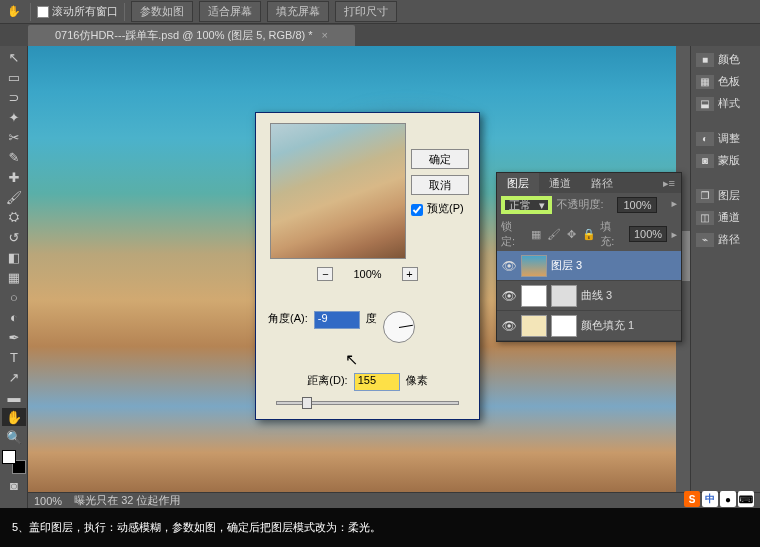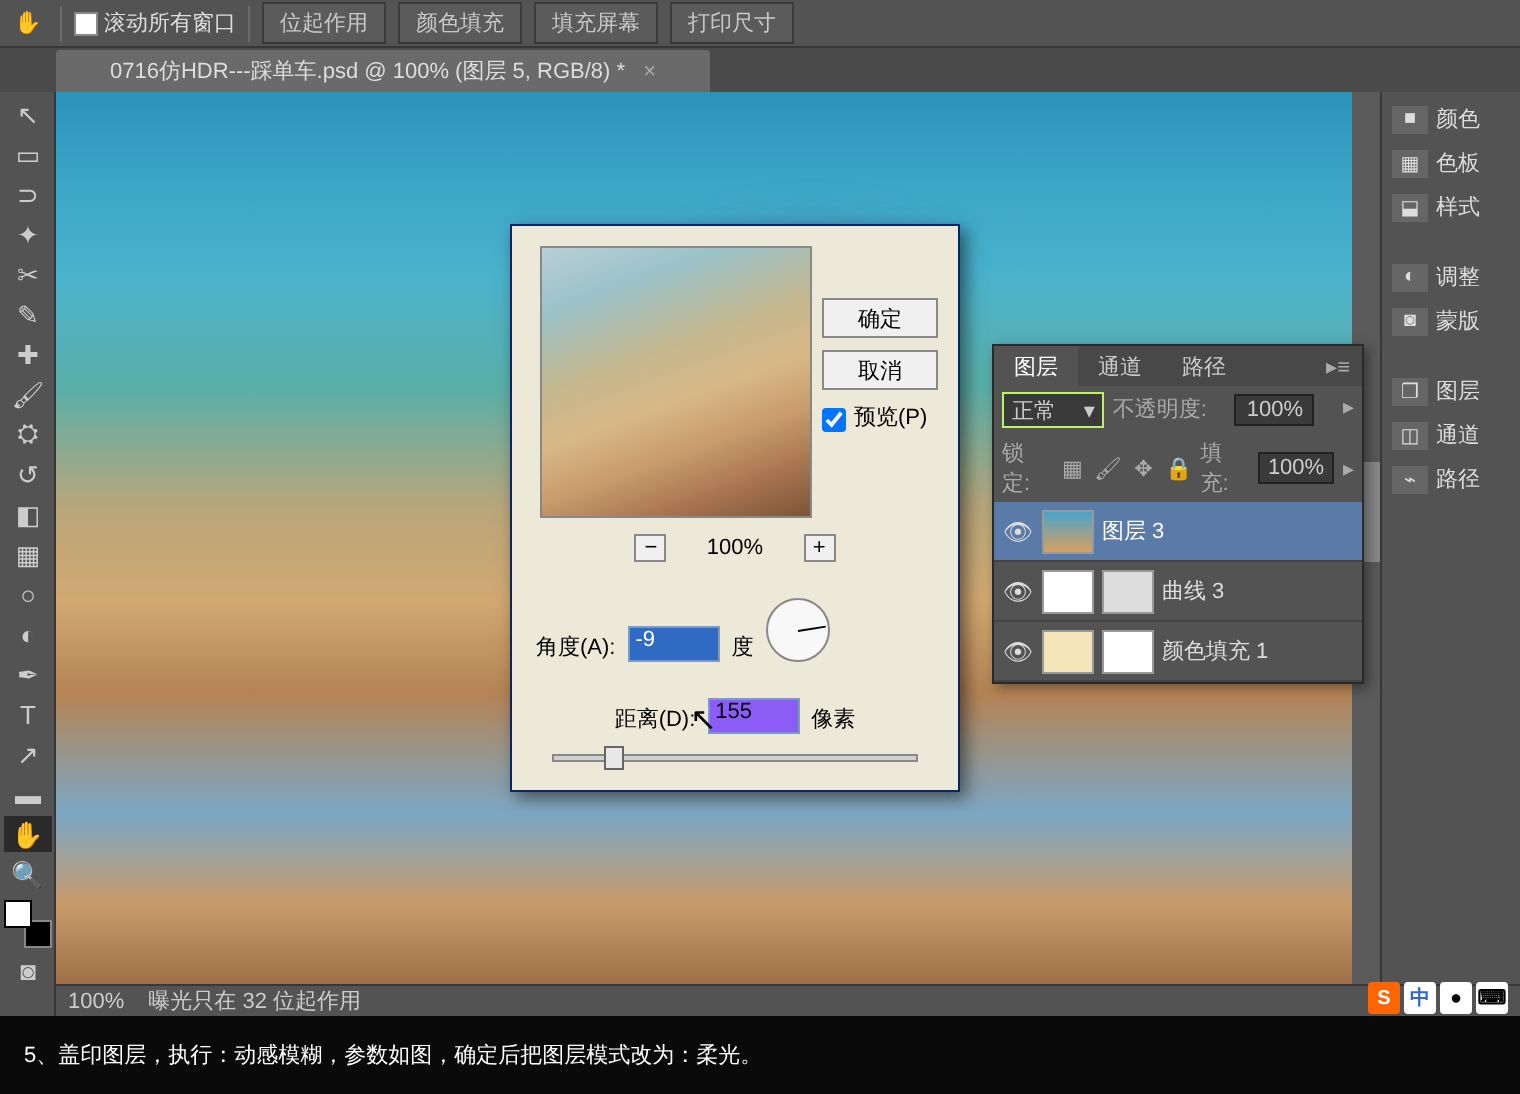--- a/index.html
+++ b/index.html
@@ -33,41 +33,41 @@
 .wm{width:16px;height:16px;border-radius:2px;display:flex;align-items:center;justify-content:center;font-size:10px;font-weight:bold}
 
 
 .dialog{position:absolute;top:112px;left:255px;width:225px;background:#ece9d8;border:1px solid #0a246a;box-shadow:3px 3px 8px rgba(0,0,0,.5);z-index:10}
 .dlg-title{height:24px;background:linear-gradient(#3b77dd,#2a5fc5);color:#fff;display:flex;align-items:center;padding:0 4px 0 8px;font-weight:bold;font-size:12px}
 .dlg-close{margin-left:auto;width:18px;height:18px;background:#e84c3d;color:#fff;display:flex;align-items:center;justify-content:center;border:1px solid #a03020;font-weight:bold}
 .dlg-body{padding:10px 12px 14px;display:flex;flex-direction:column;gap:6px}
 .preview-box{width:136px;height:136px;border:1px solid #888;background:linear-gradient(160deg,#b9cfd6 0%,#9bc2c9 18%,#c5b78d 40%,#d8b887 55%,#c99b6d 70%,#a87450 85%,#7d5538 100%);margin-left:2px}
 .zoom-row{display:flex;align-items:center;justify-content:center;gap:20px;margin-top:2px;font-size:10px}
 .zoom-btn{width:16px;height:14px;border:1px solid #888;background:#f0f0f0;display:flex;align-items:center;justify-content:center}
-.dlg-row{display:flex;align-items:flex-end;gap:6px;margin-top:12px}
+.dlg-row{display:flex;align-items:flex-start;gap:6px;margin-top:24px}
 .dlg-label{font-size:11px}
-.dlg-input{width:46px;height:18px;border:1px solid #7a9ac8;background:#8b5cf6;padding:0 3px;font-size:11px}
+.dlg-input{width:46px;height:18px;border:1px solid #7a9ac8;background:#fde047;padding:0 3px;font-size:11px}
 .dlg-input.sel{background:#316ac5;color:#fff}
 .angle-dial{width:32px;height:32px;border:1px solid #888;border-radius:50%;position:relative;background:#f8f8f8}
 .angle-line{position:absolute;top:50%;left:50%;width:14px;height:1px;background:#000;transform-origin:left;transform:rotate(-9deg)}
 .slider-track{height:4px;background:#d0d0d0;border:1px solid #888;position:relative;margin:4px 8px 0}
 .slider-thumb{position:absolute;top:-5px;left:14%;width:10px;height:12px;background:#e8e8e8;border:1px solid #666}
 .dlg-side{position:absolute;top:36px;right:10px;display:flex;flex-direction:column;gap:6px;width:58px}
 .dlg-btn{height:20px;border:1px solid #888;background:#f0f0f0;display:flex;align-items:center;justify-content:center;font-size:11px}
 .cb2{display:flex;align-items:flex-end;gap:4px;font-size:11px;margin-top:0}
 .cb2 input{width:12px;height:12px}
 
 
 .layers-panel{position:absolute;top:172px;right:78px;width:186px;background:#535353;border:1px solid #2a2a2a;z-index:5;box-shadow:2px 2px 6px rgba(0,0,0,.4)}
 .lp-tabs{display:flex;height:20px;background:#484848;align-items:center}
 .lp-tab{padding:3px 10px;color:#ccc;font-size:11px}
 .lp-tab.active{background:#535353;color:#fff}
 .lp-menu{margin-left:auto;padding:0 6px;color:#aaa}
 .lp-row1{display:flex;align-items:center;padding:3px 4px;gap:4px}
-.lp-sel{flex:1;height:18px;background:#3a3a3a;border:1px solid #bef264;color:#ccc;padding:0 4px;display:flex;align-items:center;font-size:10px}
+.lp-sel{flex:1;height:18px;background:#3a3a3a;border:4px solid #bef264;color:#ccc;padding:0 4px;display:flex;align-items:center;font-size:10px}
 .lp-op{display:flex;gap:14px;font-size:10px;color:#aaa}
 .lp-op-val{width:40px;height:16px;background:#3a3a3a;border:1px solid #222;color:#ccc;display:flex;align-items:center;justify-content:center}
 .lp-row2{display:flex;align-items:center;padding:2px 4px;gap:4px;font-size:10px;color:#aaa}
 .lp-lock-ico{width:14px;height:14px;display:flex;align-items:center;justify-content:center}
 .layer{display:flex;align-items:center;height:30px;border-bottom:1px solid #444;padding:0 4px;gap:4px}
 .layer.sel{background:#5a7aa8}
 .eye{width:16px;height:16px;display:flex;align-items:center;justify-content:center;color:#ddd;font-size:12px}
 .thumb{width:26px;height:22px;border:1px solid #999;background:#888}
 .thumb.img1{background:linear-gradient(#4aa3c8,#d8a060)}
 .thumb.mask{background:#fff}
@@ -81,22 +81,22 @@
 <body>
 
 <div class="toolbar-top">
   <div class="hand-tool">✋</div>
   <div class="tsep"></div>
   <div class="cb-wrap">
     <div class="cb"></div>
     <span>滚动所有窗口</span>
   </div>
   <div class="tsep"></div>
-  <button class="topbtn">位起作用</button>
-  <button class="topbtn">颜色填充</button>
+  <button class="topbtn">参数如图</button>
+  <button class="topbtn">适合屏幕</button>
   <button class="topbtn">填充屏幕</button>
   <button class="topbtn">打印尺寸</button>
 </div>
 
 <div class="tabbar">
   <div class="tab">
     <span>0716仿HDR---踩单车.psd @ 100% (图层 5, RGB/8) *</span>
     <span class="x">×</span>
   </div>
 </div>

